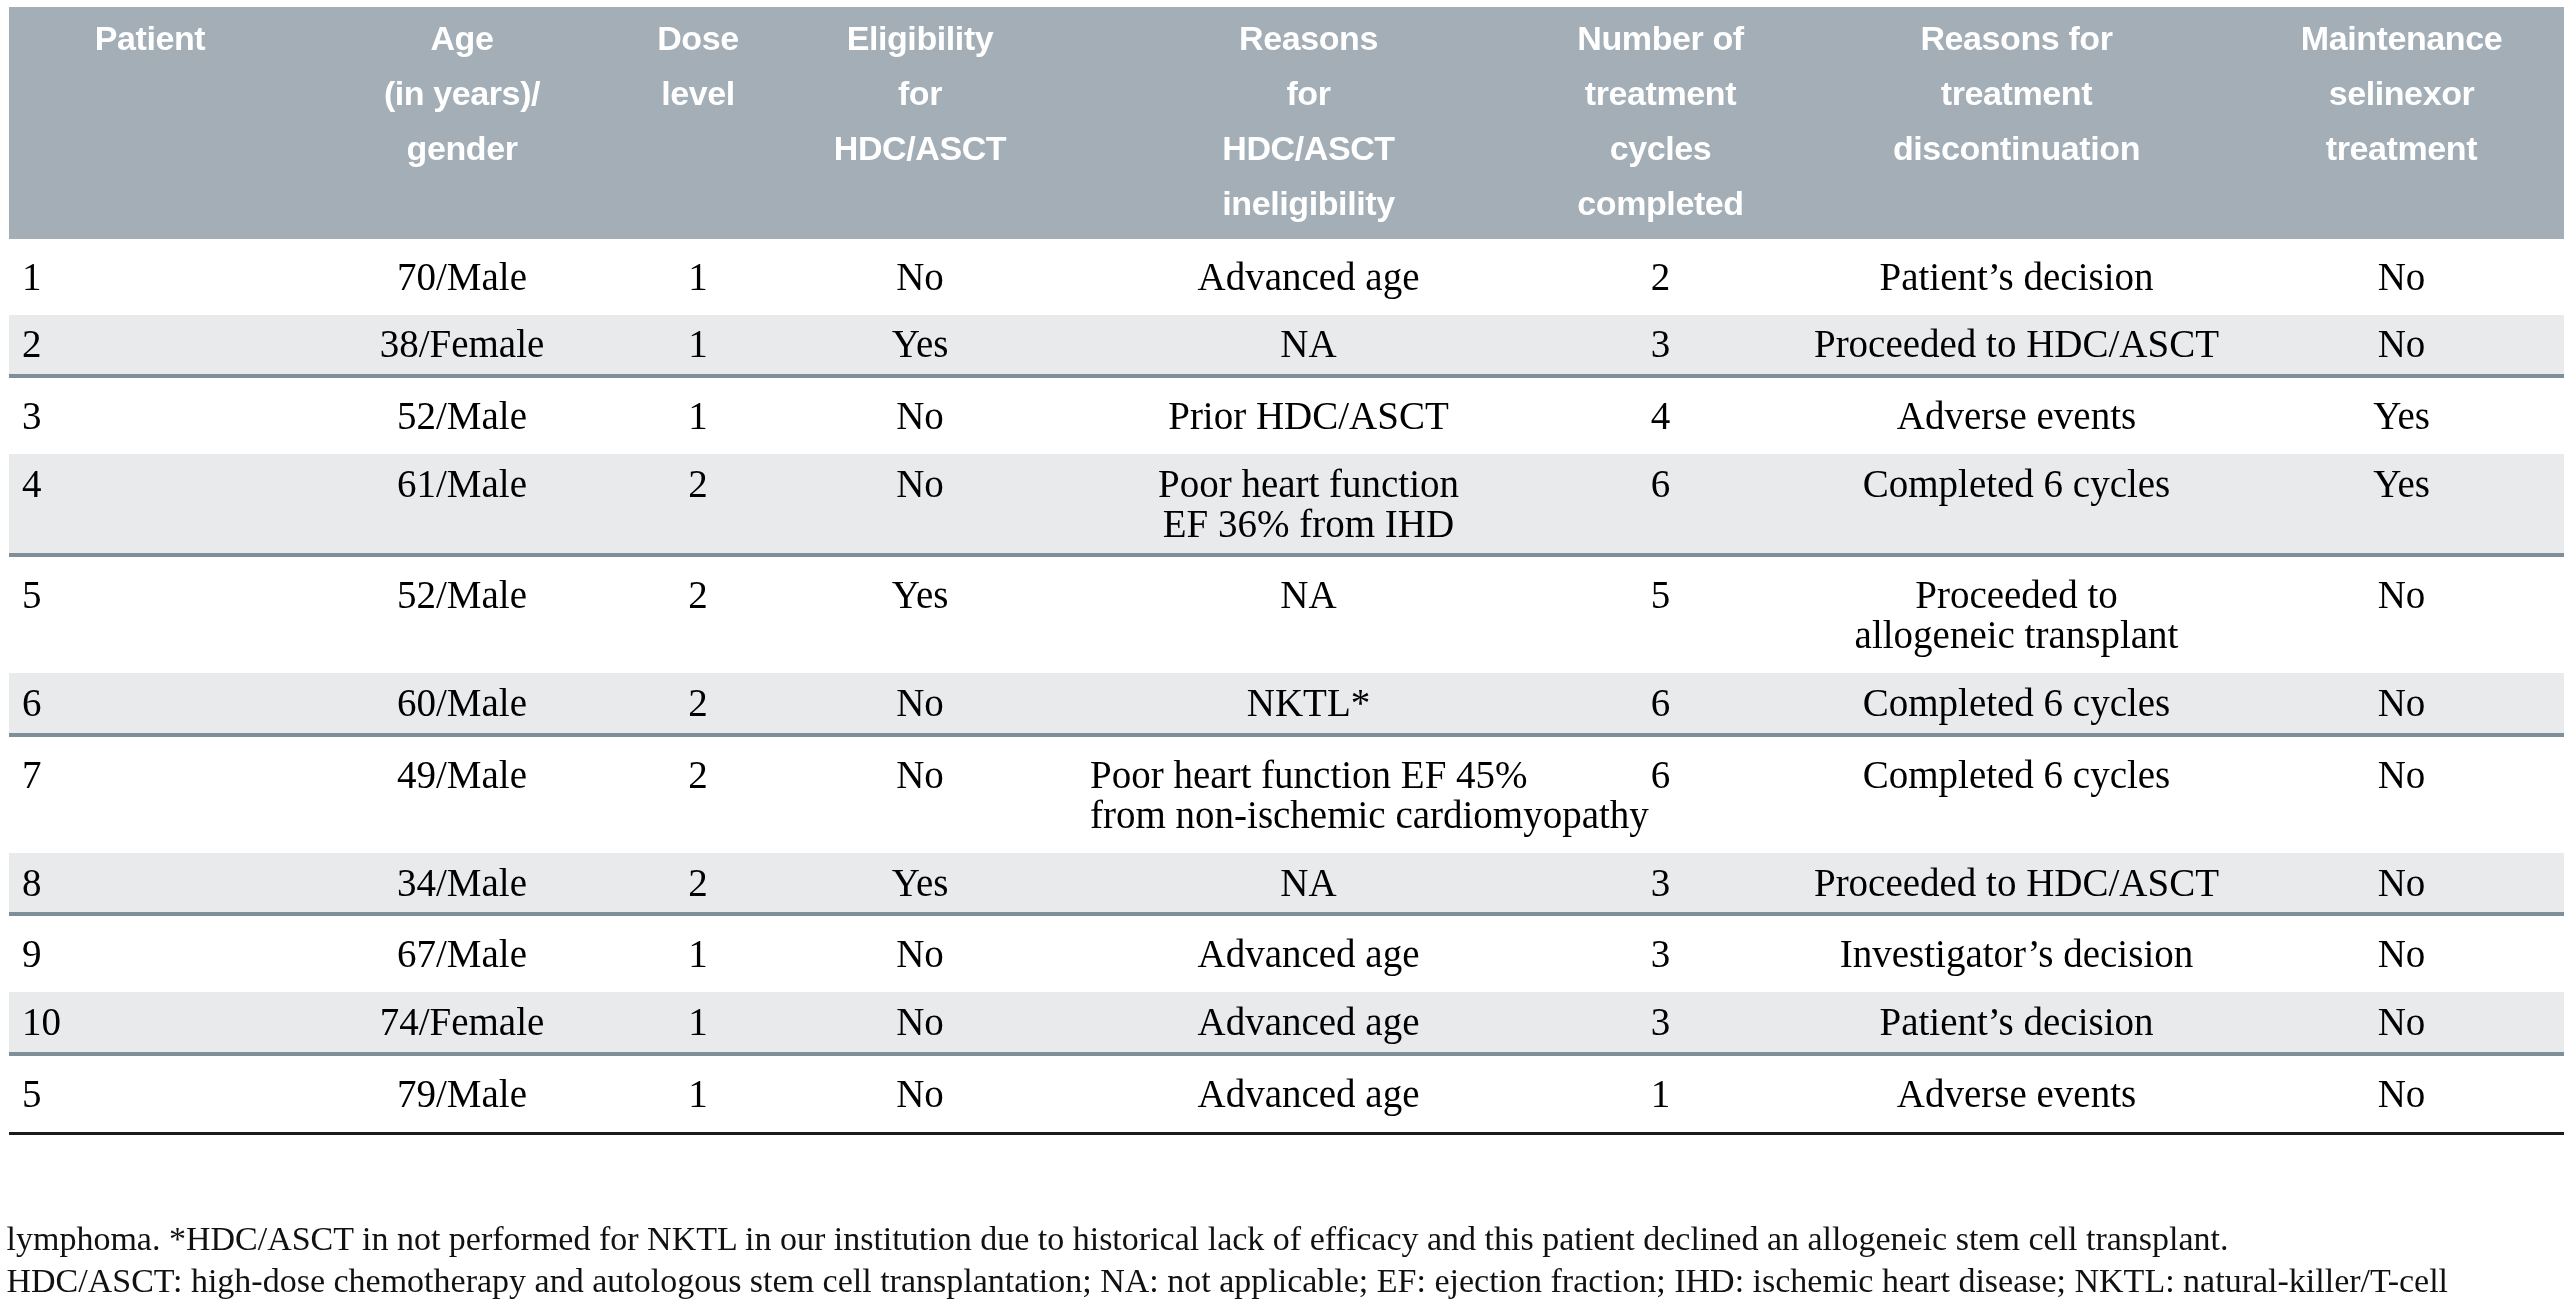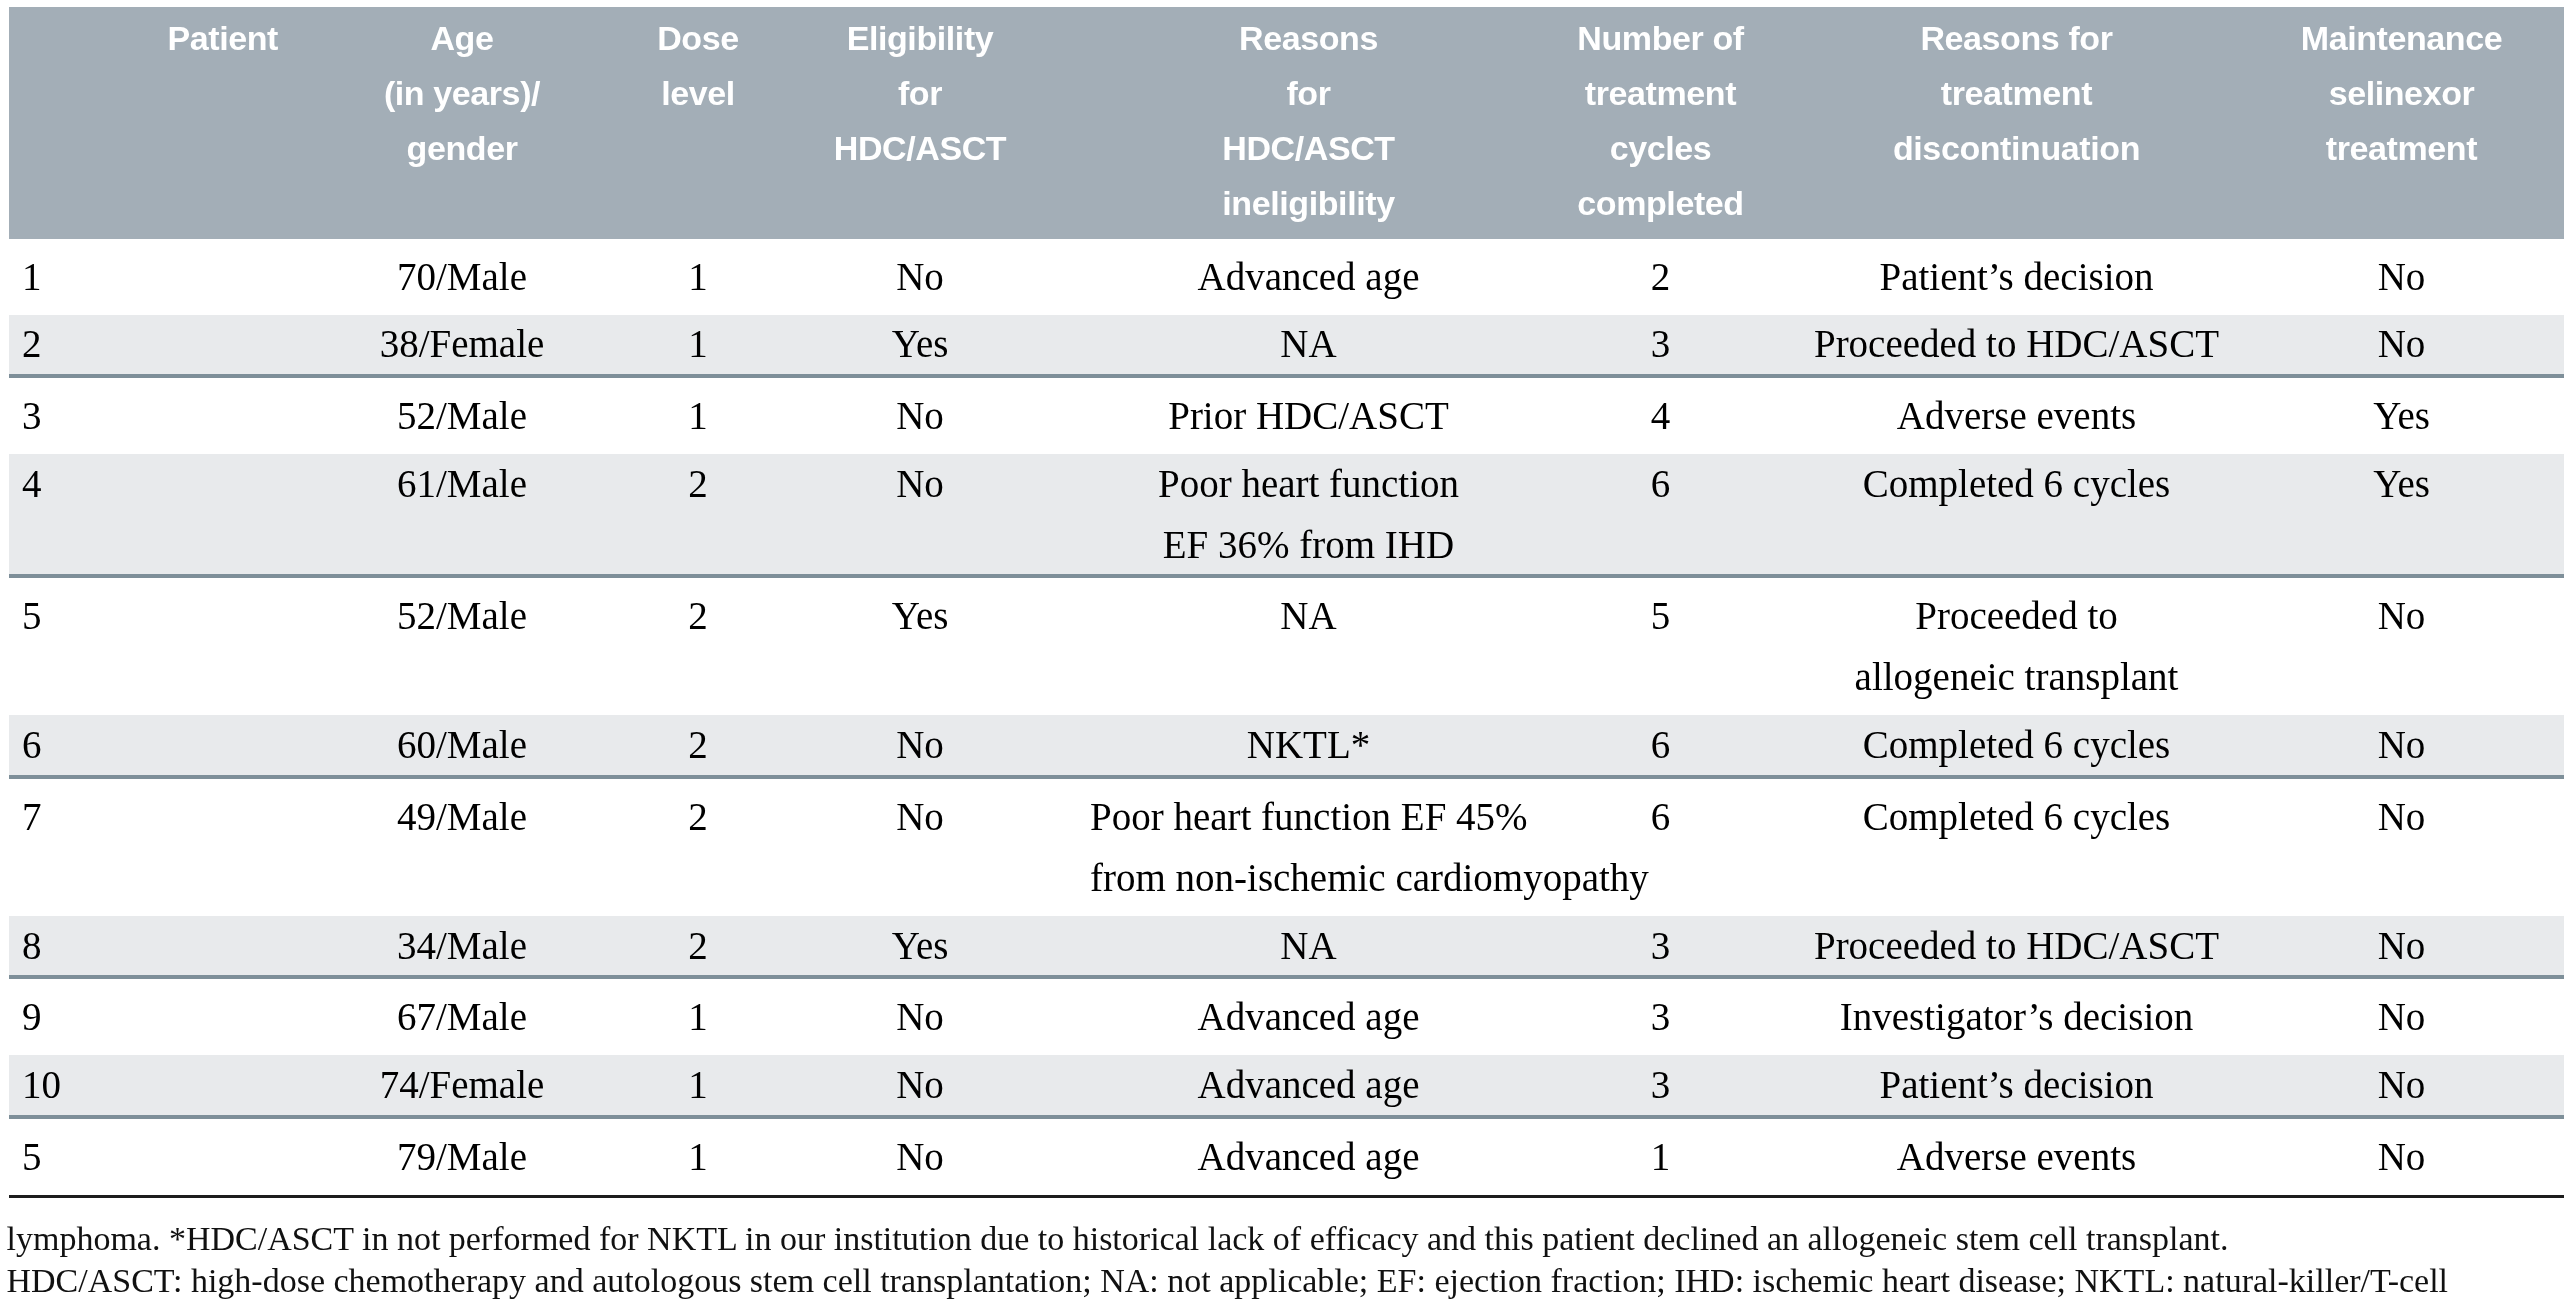--- a/index.html
+++ b/index.html
@@ -42,21 +42,21 @@
     font-family: "Liberation Sans", sans-serif;
     font-weight: bold;
     font-size: 34px;
     line-height: 55px;
     letter-spacing: -0.4px;
     vertical-align: top;
     text-align: center;
     padding: 4.9px 0 7.3px 0;
   }
   thead th.col-left {
-    text-align: right;
+    text-align: center;
     padding-left: 13px;
   }
   .hdr-line { white-space: nowrap; }
   
   tbody td {
     font-family: "Liberation Serif", serif;
     font-size: 39px;
     line-height: 40px;
     vertical-align: top;
     text-align: center;
@@ -67,21 +67,21 @@
     padding-left: 13px;
   }
   tr.gray td {
     background: var(--row-alt-bg);
     padding-top: 9.7px;
     padding-bottom: 9.7px;
   }
   tr.gray { border-bottom: 4.9px solid var(--sep); }
   tr.white:last-child { border-bottom: 3.2px solid var(--line-dark); }
   .cell-line { white-space: nowrap; }
-  .cell-line + .cell-line { margin-top: 21px; }
+  .cell-line + .cell-line { }
   
   .footnote {
     position: absolute;
     left: 6.5px;
     top: 1218px;
     width: 2565px;
     font-family: "Liberation Serif", serif;
     font-size: 34px;
     line-height: 42px;
     color: #111111;

